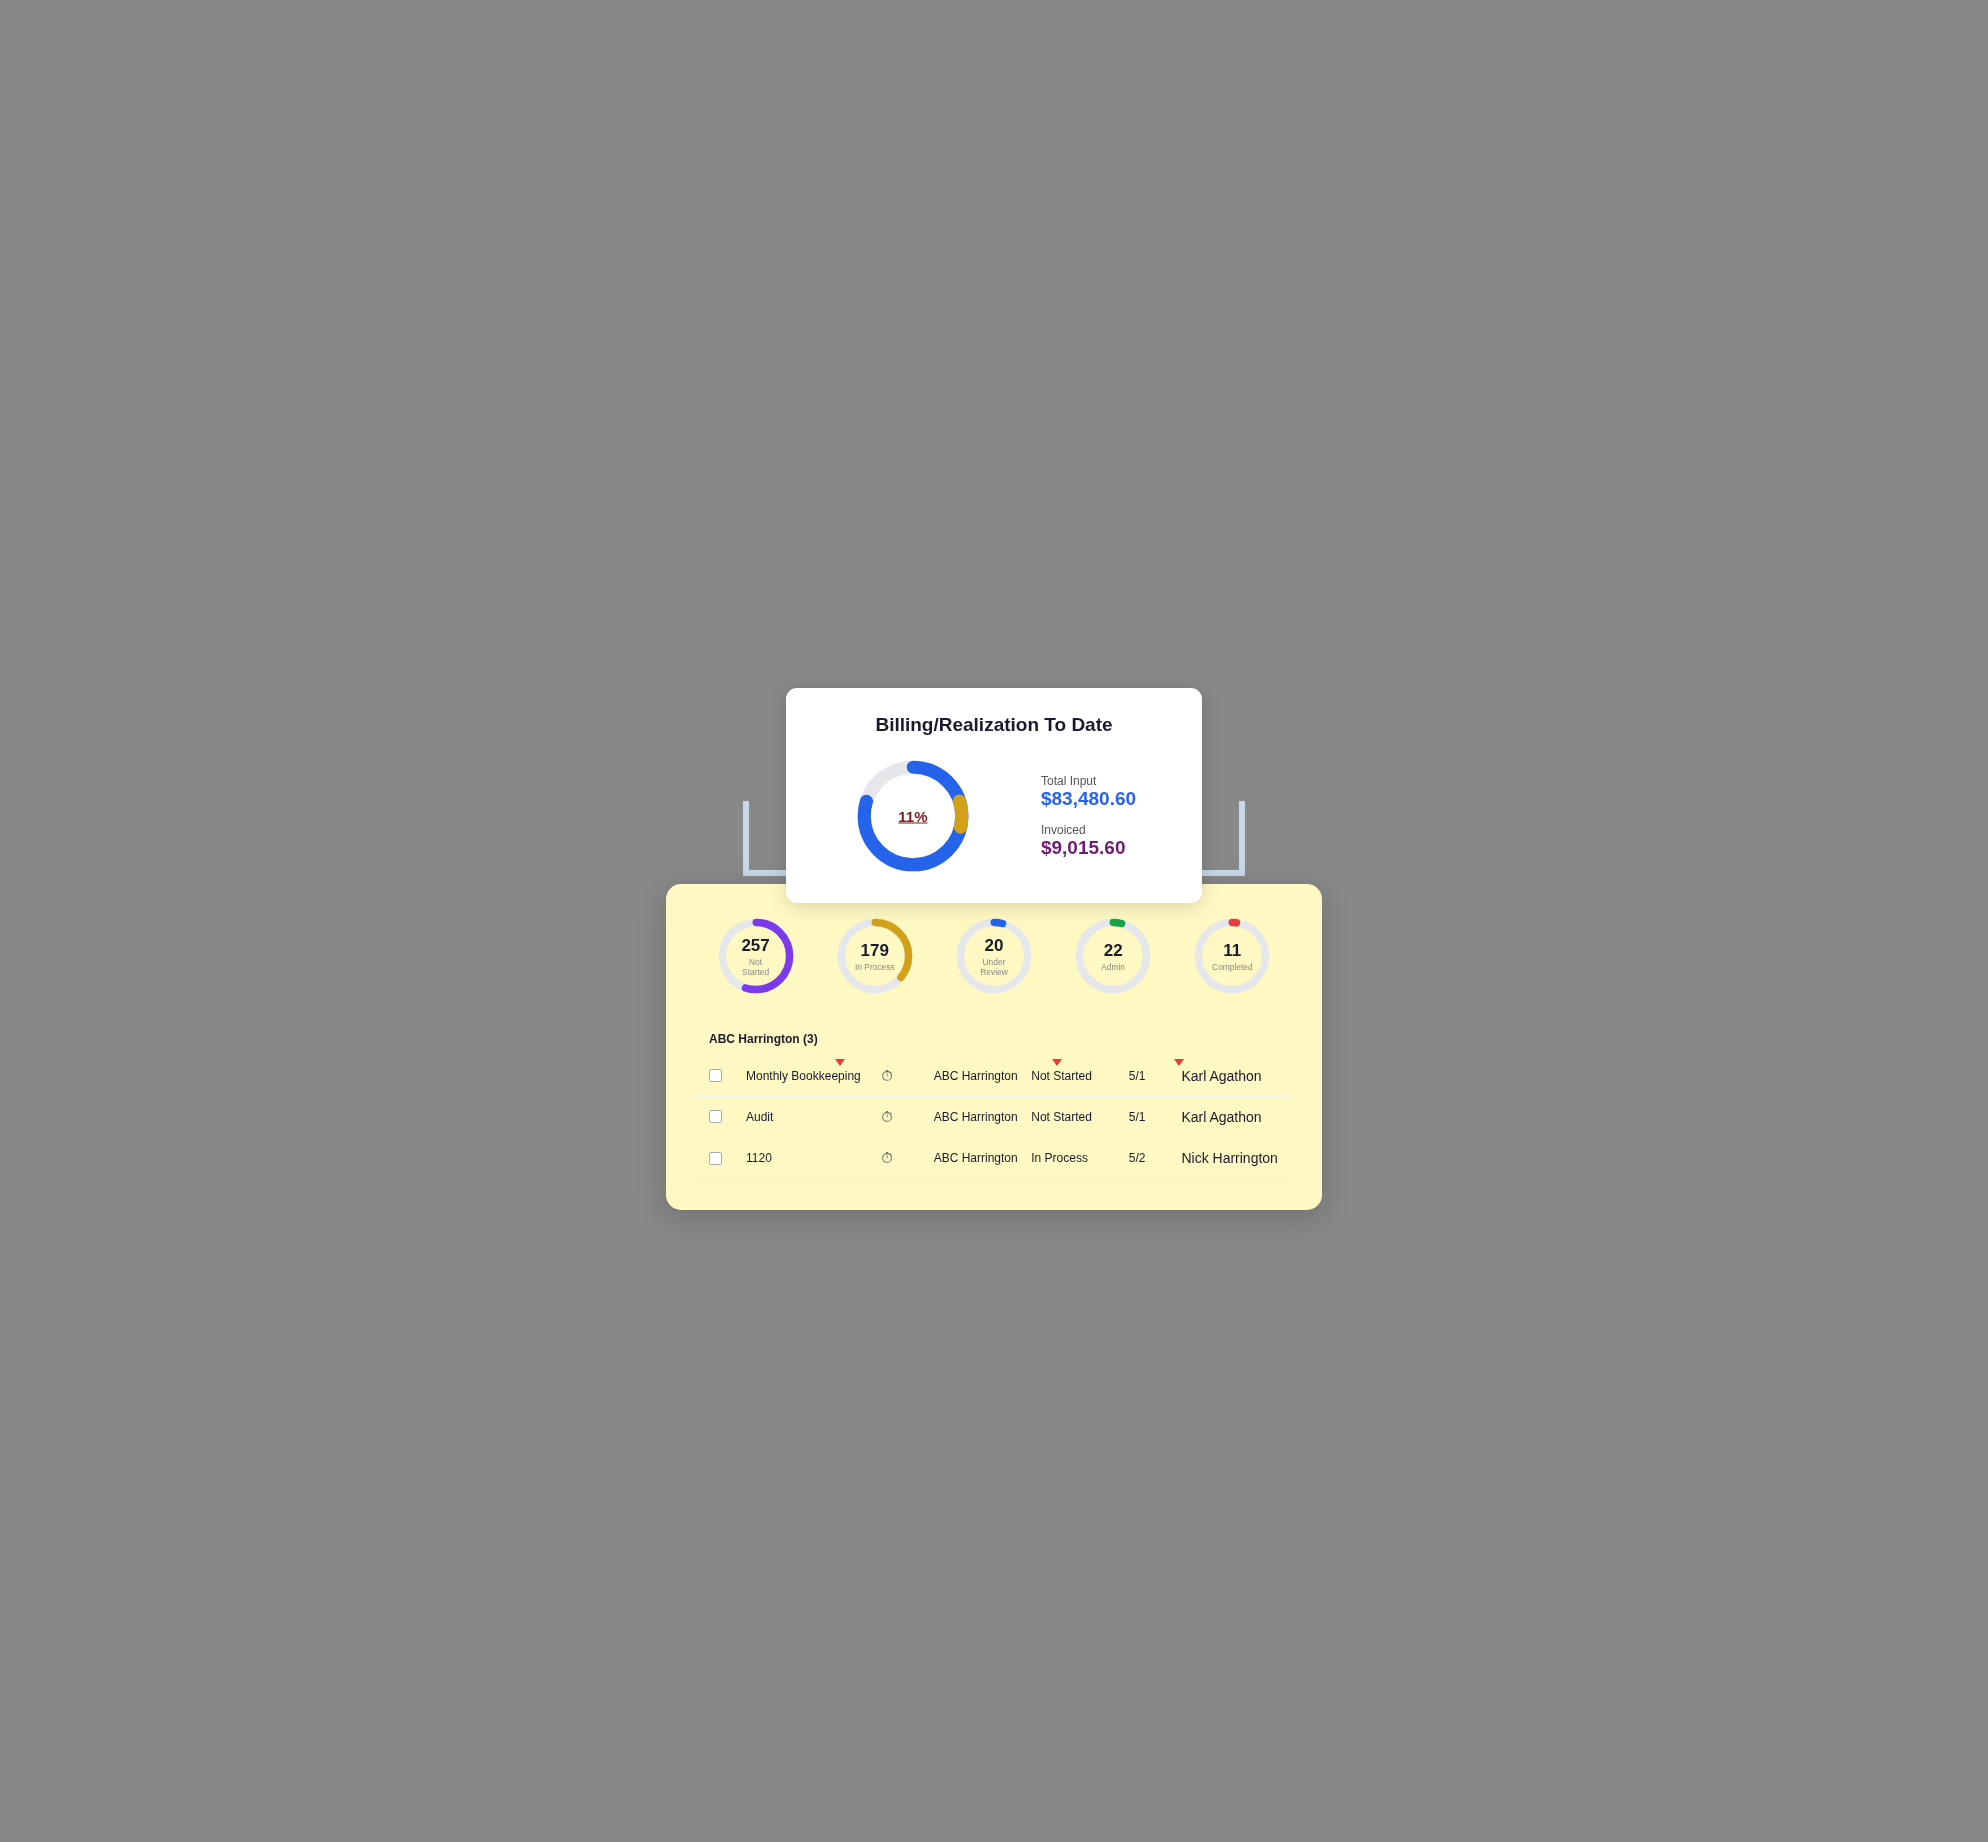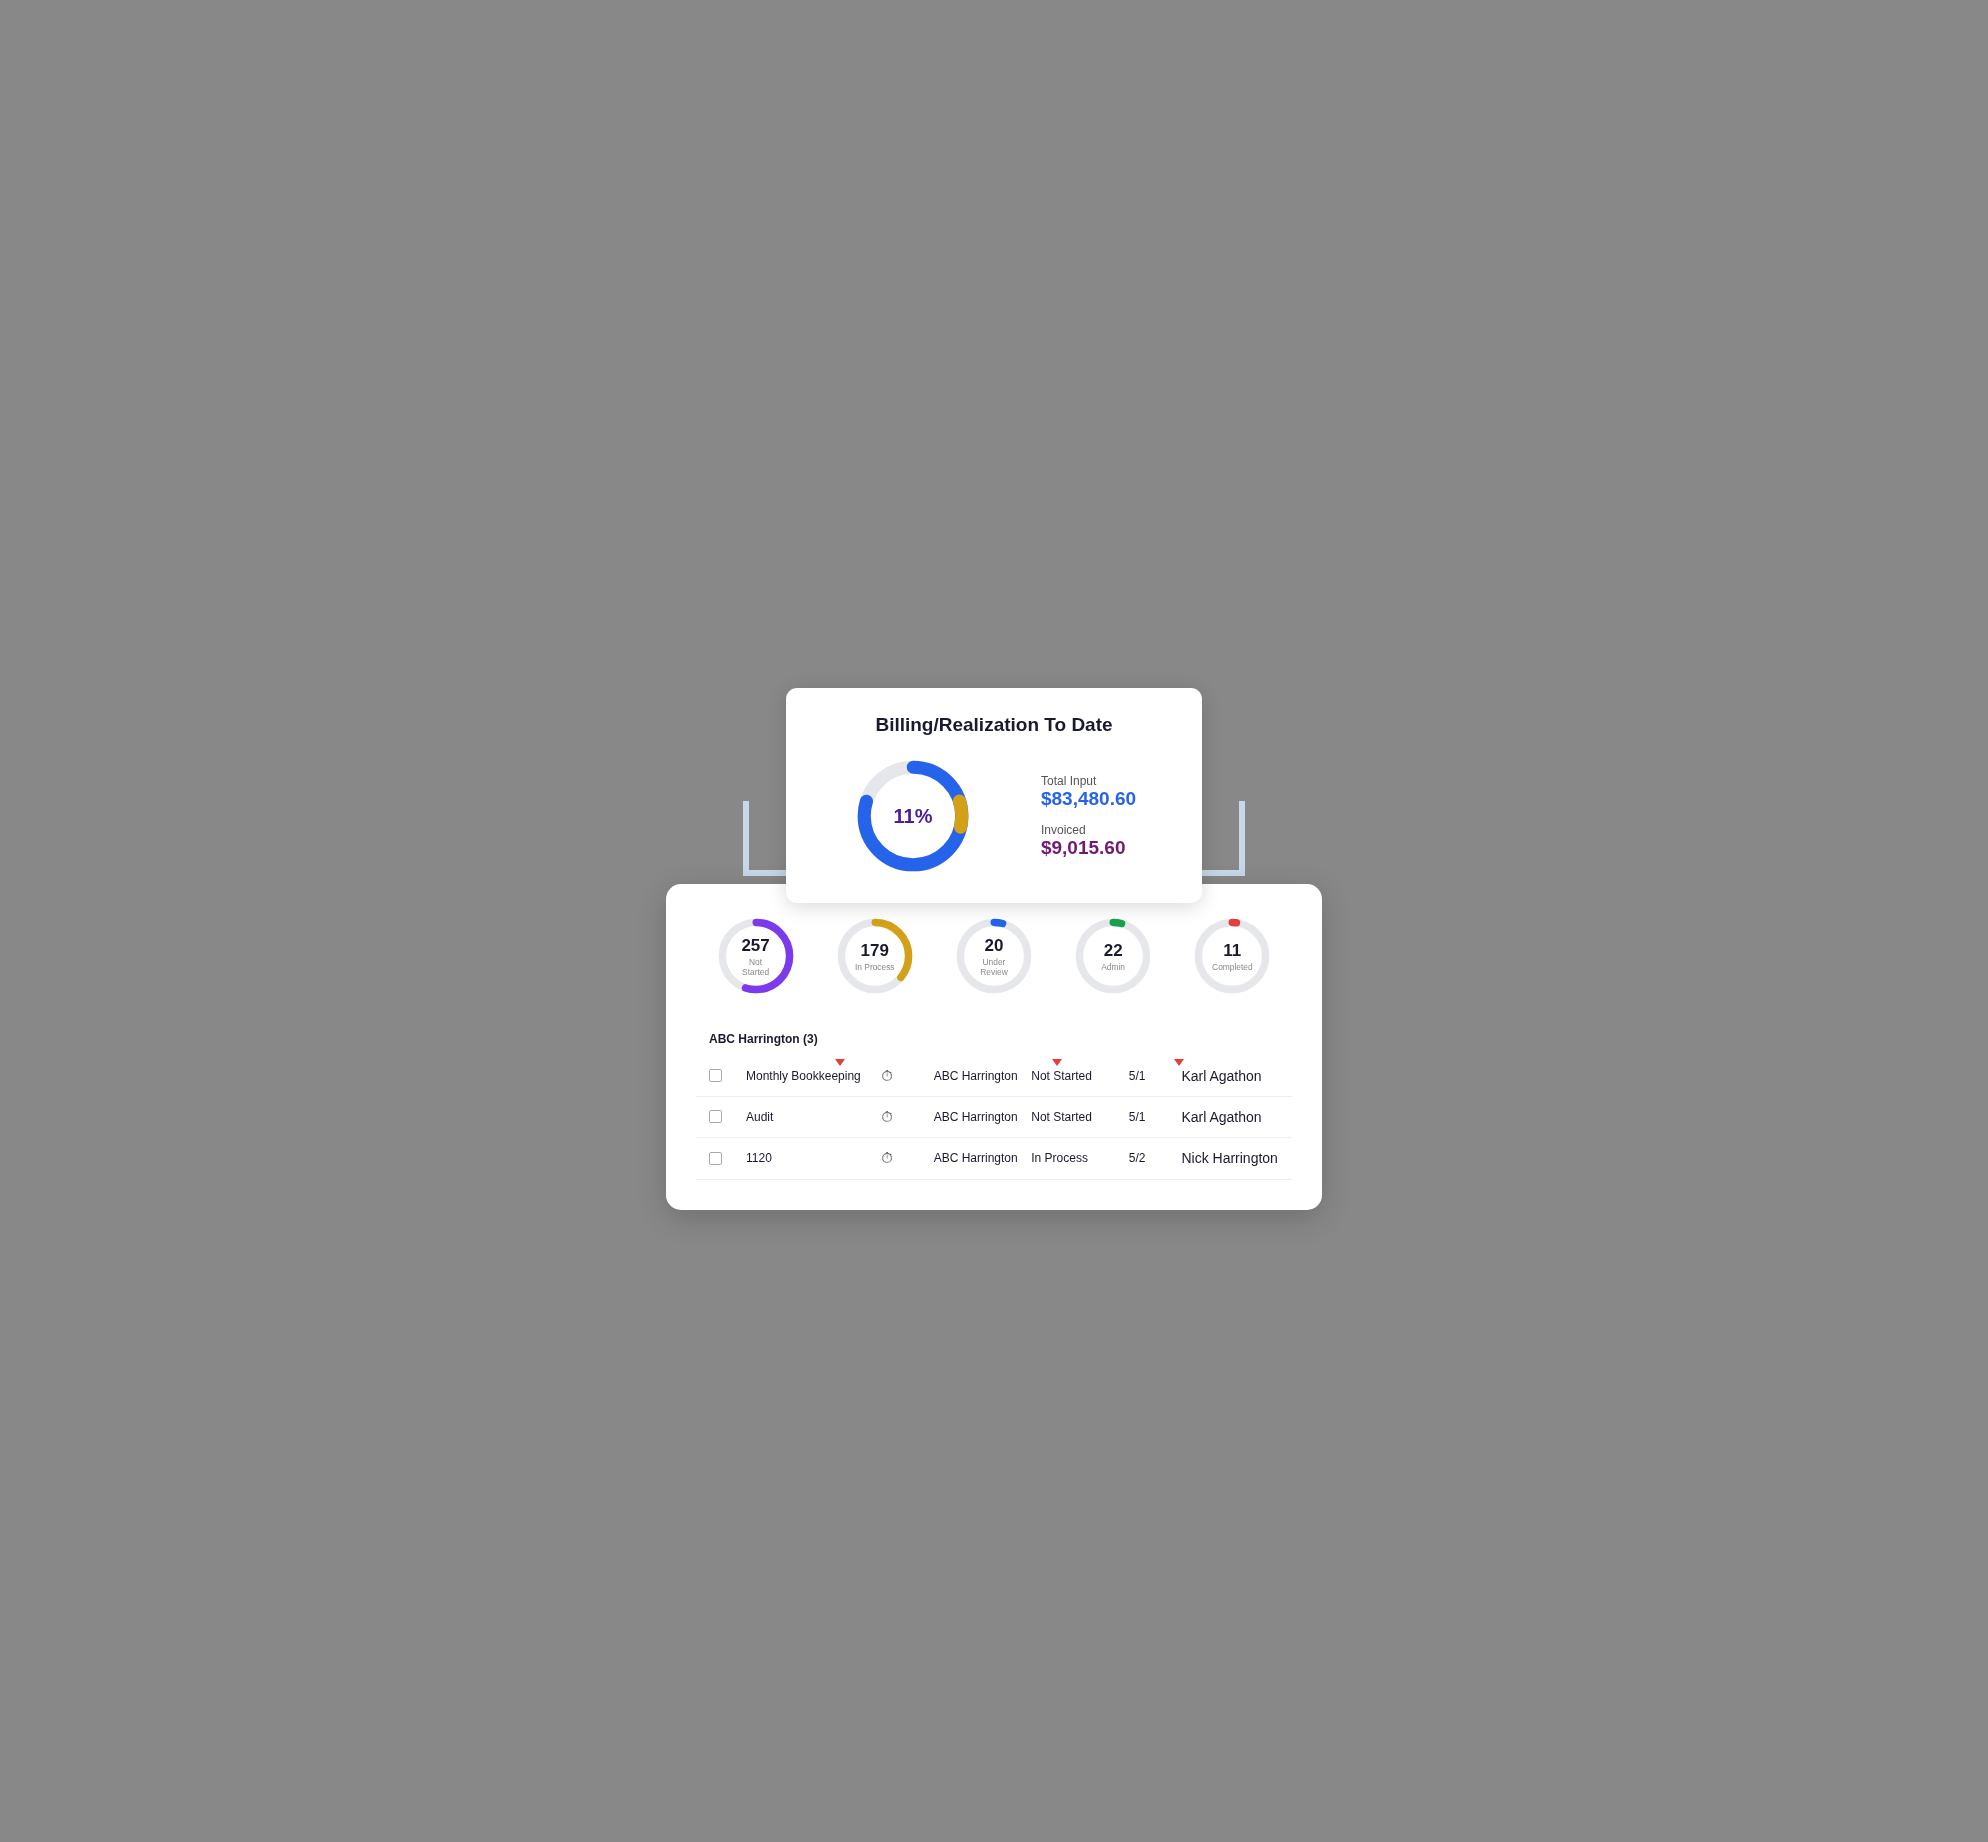--- a/index.html
+++ b/index.html
@@ -49,23 +49,24 @@
     }
     .donut-container svg {
       width: 122px;
       height: 122px;
     }
     .donut-label {
       position: absolute;
       top: 50%;
       left: 50%;
       transform: translate(-50%, -50%);
-      font-size: 20px;
+      font-size: 15px;
       font-weight: 800;
-      color: #4c1d95;
+      color: #7f1d1d;
+      text-decoration: underline;
     }
     .billing-stats {
       display: flex;
       flex-direction: column;
       gap: 13px;
       margin-left: 41px;
     }
     .stat-label {
       font-size: 12px;
       color: #555;
@@ -109,21 +110,21 @@
       width: 169px;
       height: 5.6px;
       top: 238px;
       right: 77px;
     }
 
     
     .main-panel {
       position: relative;
       z-index: 8;
-      background: #ffffff;
+      background: #fef9c3;
       border-radius: 15px;
       padding: 30px 30px 30px 30px;
       margin-top: -19px;
       box-shadow: 0 7.5px 30px rgba(0,0,0,0.18);
     }
 
     
     .stats-row {
       display: flex;
       justify-content: space-around;

